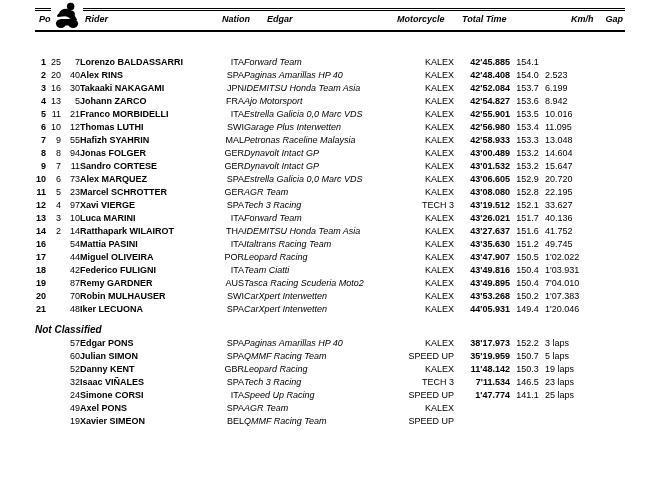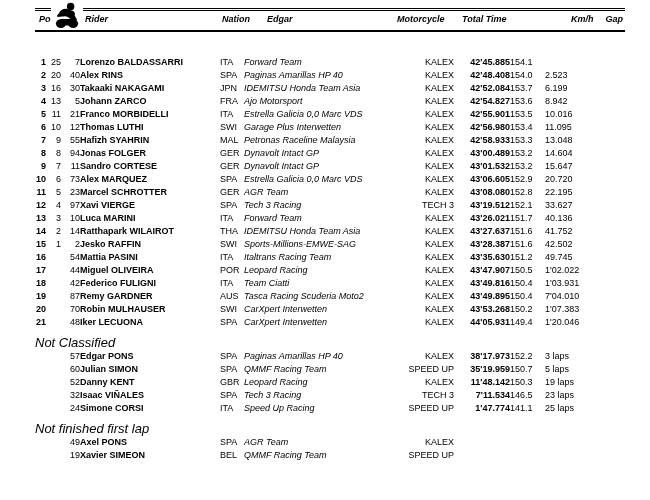--- a/index.html
+++ b/index.html
@@ -76,31 +76,31 @@
   col.c-team   { width: 146px; }
   col.c-moto   { width: 64px; }
   col.c-time   { width: 56px; }
   col.c-kmh    { width: 35px; }
   col.c-gap    { width: 80px; }
 
   td.pos-cell        { text-align: right; font-weight: bold; }
   td.points-cell     { text-align: right; padding-left: 3px; font-size: 7px; vertical-align: top; line-height: 10px; }
   td.number-cell     { text-align: right; }
   td.rider-name-cell { text-align: left; padding-left: 6px; font-weight: bold; }
-  td.nation-cell     { }
+  td.nation-cell     { text-align: right; }
   td.team-cell       { text-align: left; padding-left: 8px; font-style: italic; }
   td.motorcycle-cell { text-align: right; }
   td.total-time-cell { text-align: right; font-weight: bold; }
-  td.kmh-cell        { text-align: left; }
+  td.kmh-cell        { text-align: center; }
   td.gap-cell        { }
 
   
   .section-label {
-    font-size: 13px;
-    font-weight: normal;
+    font-size: 10px;
+    font-weight: bold;
     font-style: italic;
     line-height: 13px;
     margin-top: 7px;
     margin-bottom: 1px;
   }
 </style>
 </head>
 <body>
 
 <div class="sheet">
@@ -305,32 +305,20 @@
           <td class="number-cell">14</td>
           <td class="rider-name-cell">Ratthapark WILAIROT</td>
           <td class="nation-cell">THA</td>
           <td class="team-cell">IDEMITSU Honda Team Asia</td>
           <td class="motorcycle-cell">KALEX</td>
           <td class="total-time-cell">43'27.637</td>
           <td class="kmh-cell">151.6</td>
           <td class="gap-cell">41.752</td>
         </tr>
         <tr>
-          <td class="pos-cell">15</td>
-          <td class="points-cell">1</td>
-          <td class="number-cell">2</td>
-          <td class="rider-name-cell">Jesko RAFFIN</td>
-          <td class="nation-cell">SWI</td>
-          <td class="team-cell">Sports-Millions-EMWE-SAG</td>
-          <td class="motorcycle-cell">KALEX</td>
-          <td class="total-time-cell">43'28.387</td>
-          <td class="kmh-cell">151.6</td>
-          <td class="gap-cell">42.502</td>
-        </tr>
-        <tr>
           <td class="pos-cell">16</td>
           <td class="points-cell"></td>
           <td class="number-cell">54</td>
           <td class="rider-name-cell">Mattia PASINI</td>
           <td class="nation-cell">ITA</td>
           <td class="team-cell">Italtrans Racing Team</td>
           <td class="motorcycle-cell">KALEX</td>
           <td class="total-time-cell">43'35.630</td>
           <td class="kmh-cell">151.2</td>
           <td class="gap-cell">49.745</td>
@@ -469,21 +457,20 @@
           <td class="nation-cell">ITA</td>
           <td class="team-cell">Speed Up Racing</td>
           <td class="motorcycle-cell">SPEED UP</td>
           <td class="total-time-cell">1'47.774</td>
           <td class="kmh-cell">141.1</td>
           <td class="gap-cell">25 laps</td>
         </tr>
       </tbody>
   </table>
 
-  <div class="section-label">Not finished first lap</div>
   <table class="results">
     <colgroup>
       <col class="c-pos">
         <col class="c-pts">
         <col class="c-num">
         <col class="c-name">
         <col class="c-nation">
       <col class="c-team">
         <col class="c-moto">
         <col class="c-time">

